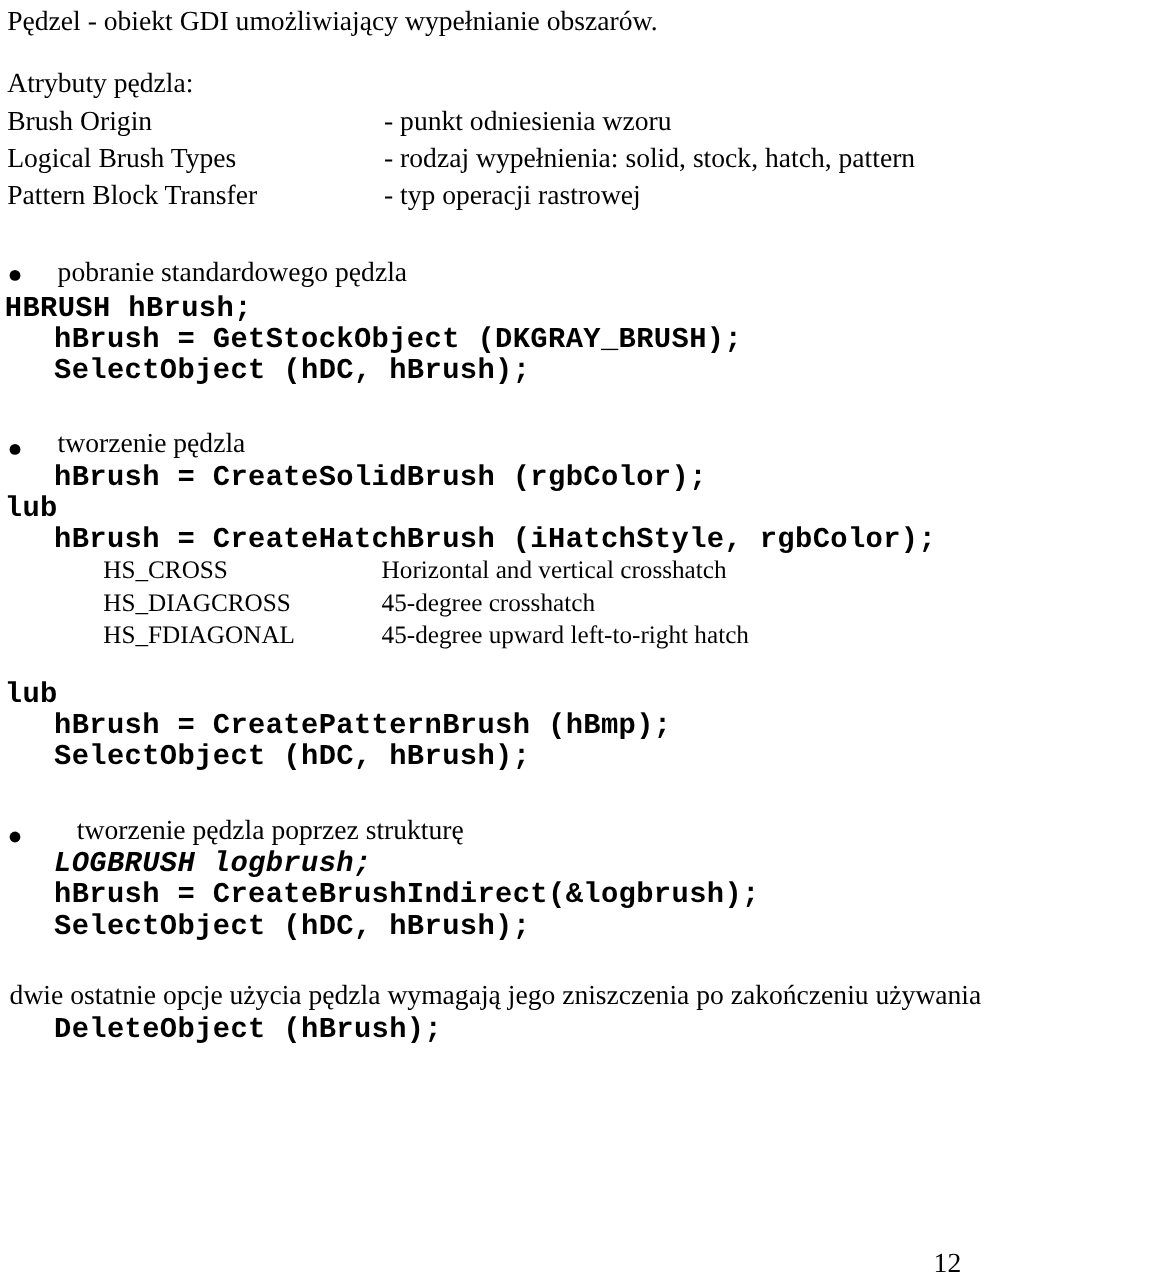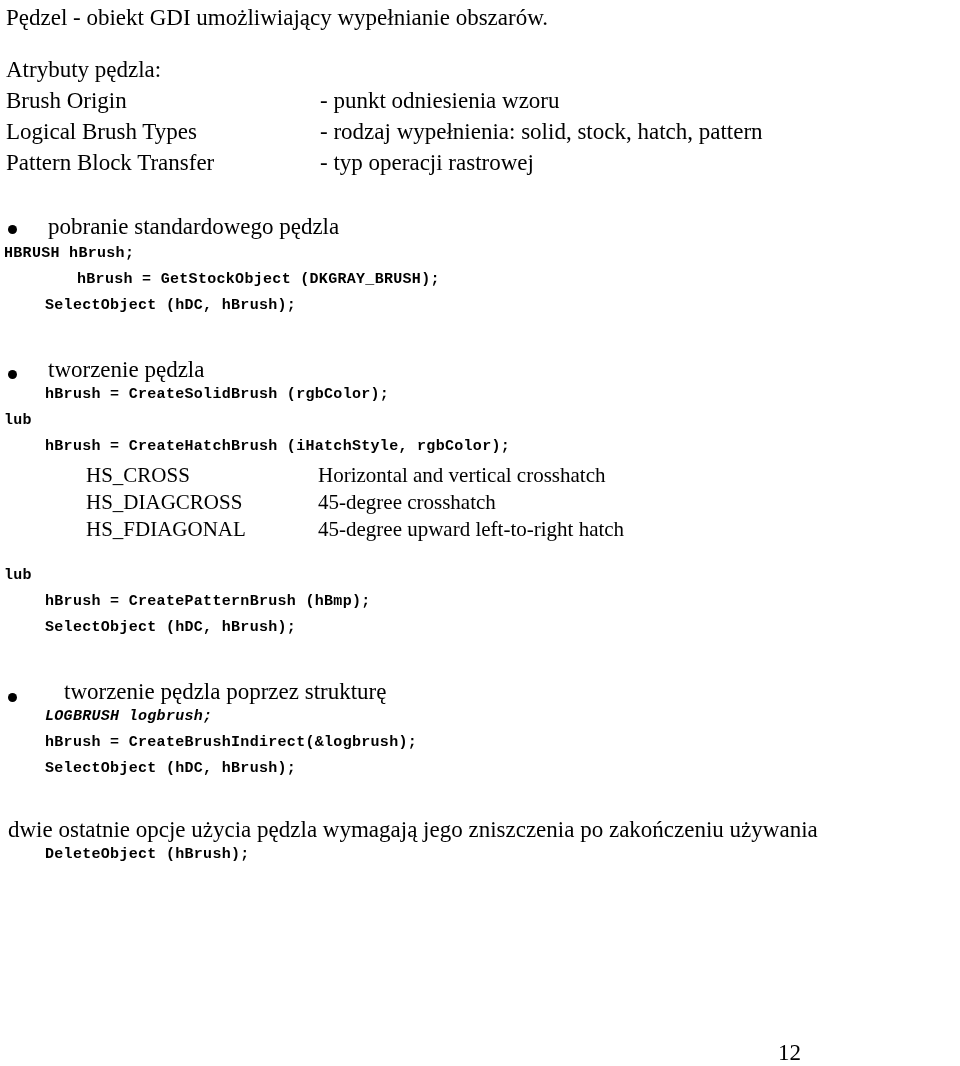--- a/index.html
+++ b/index.html
@@ -33,21 +33,21 @@
   }
 
   .serif {
     font-family: "Liberation Serif", "DejaVu Serif", serif;
     font-size: 23px;
     letter-spacing: 0px;
   }
 
   .mono {
     font-family: "Liberation Mono", "DejaVu Sans Mono", monospace;
-    font-size: 15px;
+    font-size: 24px;
     font-weight: bold;
     letter-spacing: 0.3px;
   }
 
   .serif-sm {
     font-family: "Liberation Serif", "DejaVu Serif", serif;
     font-size: 21px;
   }
 
   
@@ -81,21 +81,21 @@
   <div class="ln serif" style="left:6px; top:120px;">Logical Brush Types</div>
   <div class="ln serif" style="left:320px; top:120px;">- rodzaj wypełnienia: solid, stock, hatch, pattern</div>
 
   <div class="ln serif" style="left:6px; top:151px;">Pattern Block Transfer</div>
   <div class="ln serif" style="left:320px; top:151px;">- typ operacji rastrowej</div>
 
   <span class="bullet-dot" style="left:8px; top:225px;"></span>
   <div class="ln serif" style="left:48px; top:215px;">pobranie standardowego pędzla</div>
 
   <div class="ln mono" style="left:4px; top:246px;">HBRUSH hBrush;</div>
-  <div class="ln mono" style="left:45px; top:272px;margin-left:32px;">hBrush = GetStockObject (DKGRAY_BRUSH);</div>
+  <div class="ln mono" style="left:45px; top:272px;">hBrush = GetStockObject (DKGRAY_BRUSH);</div>
   <div class="ln mono" style="left:45px; top:298px;">SelectObject (hDC, hBrush);</div>
 
   <span class="bullet-dot" style="left:8px; top:370px;"></span>
   <div class="ln serif" style="left:48px; top:358px;">tworzenie pędzla</div>
 
   <div class="ln mono" style="left:45px; top:387px;">hBrush = CreateSolidBrush (rgbColor);</div>
 
   <div class="ln mono" style="left:4px; top:413px;">lub</div>
 
   <div class="ln mono" style="left:45px; top:439px;">hBrush = CreateHatchBrush (iHatchStyle, rgbColor);</div>

